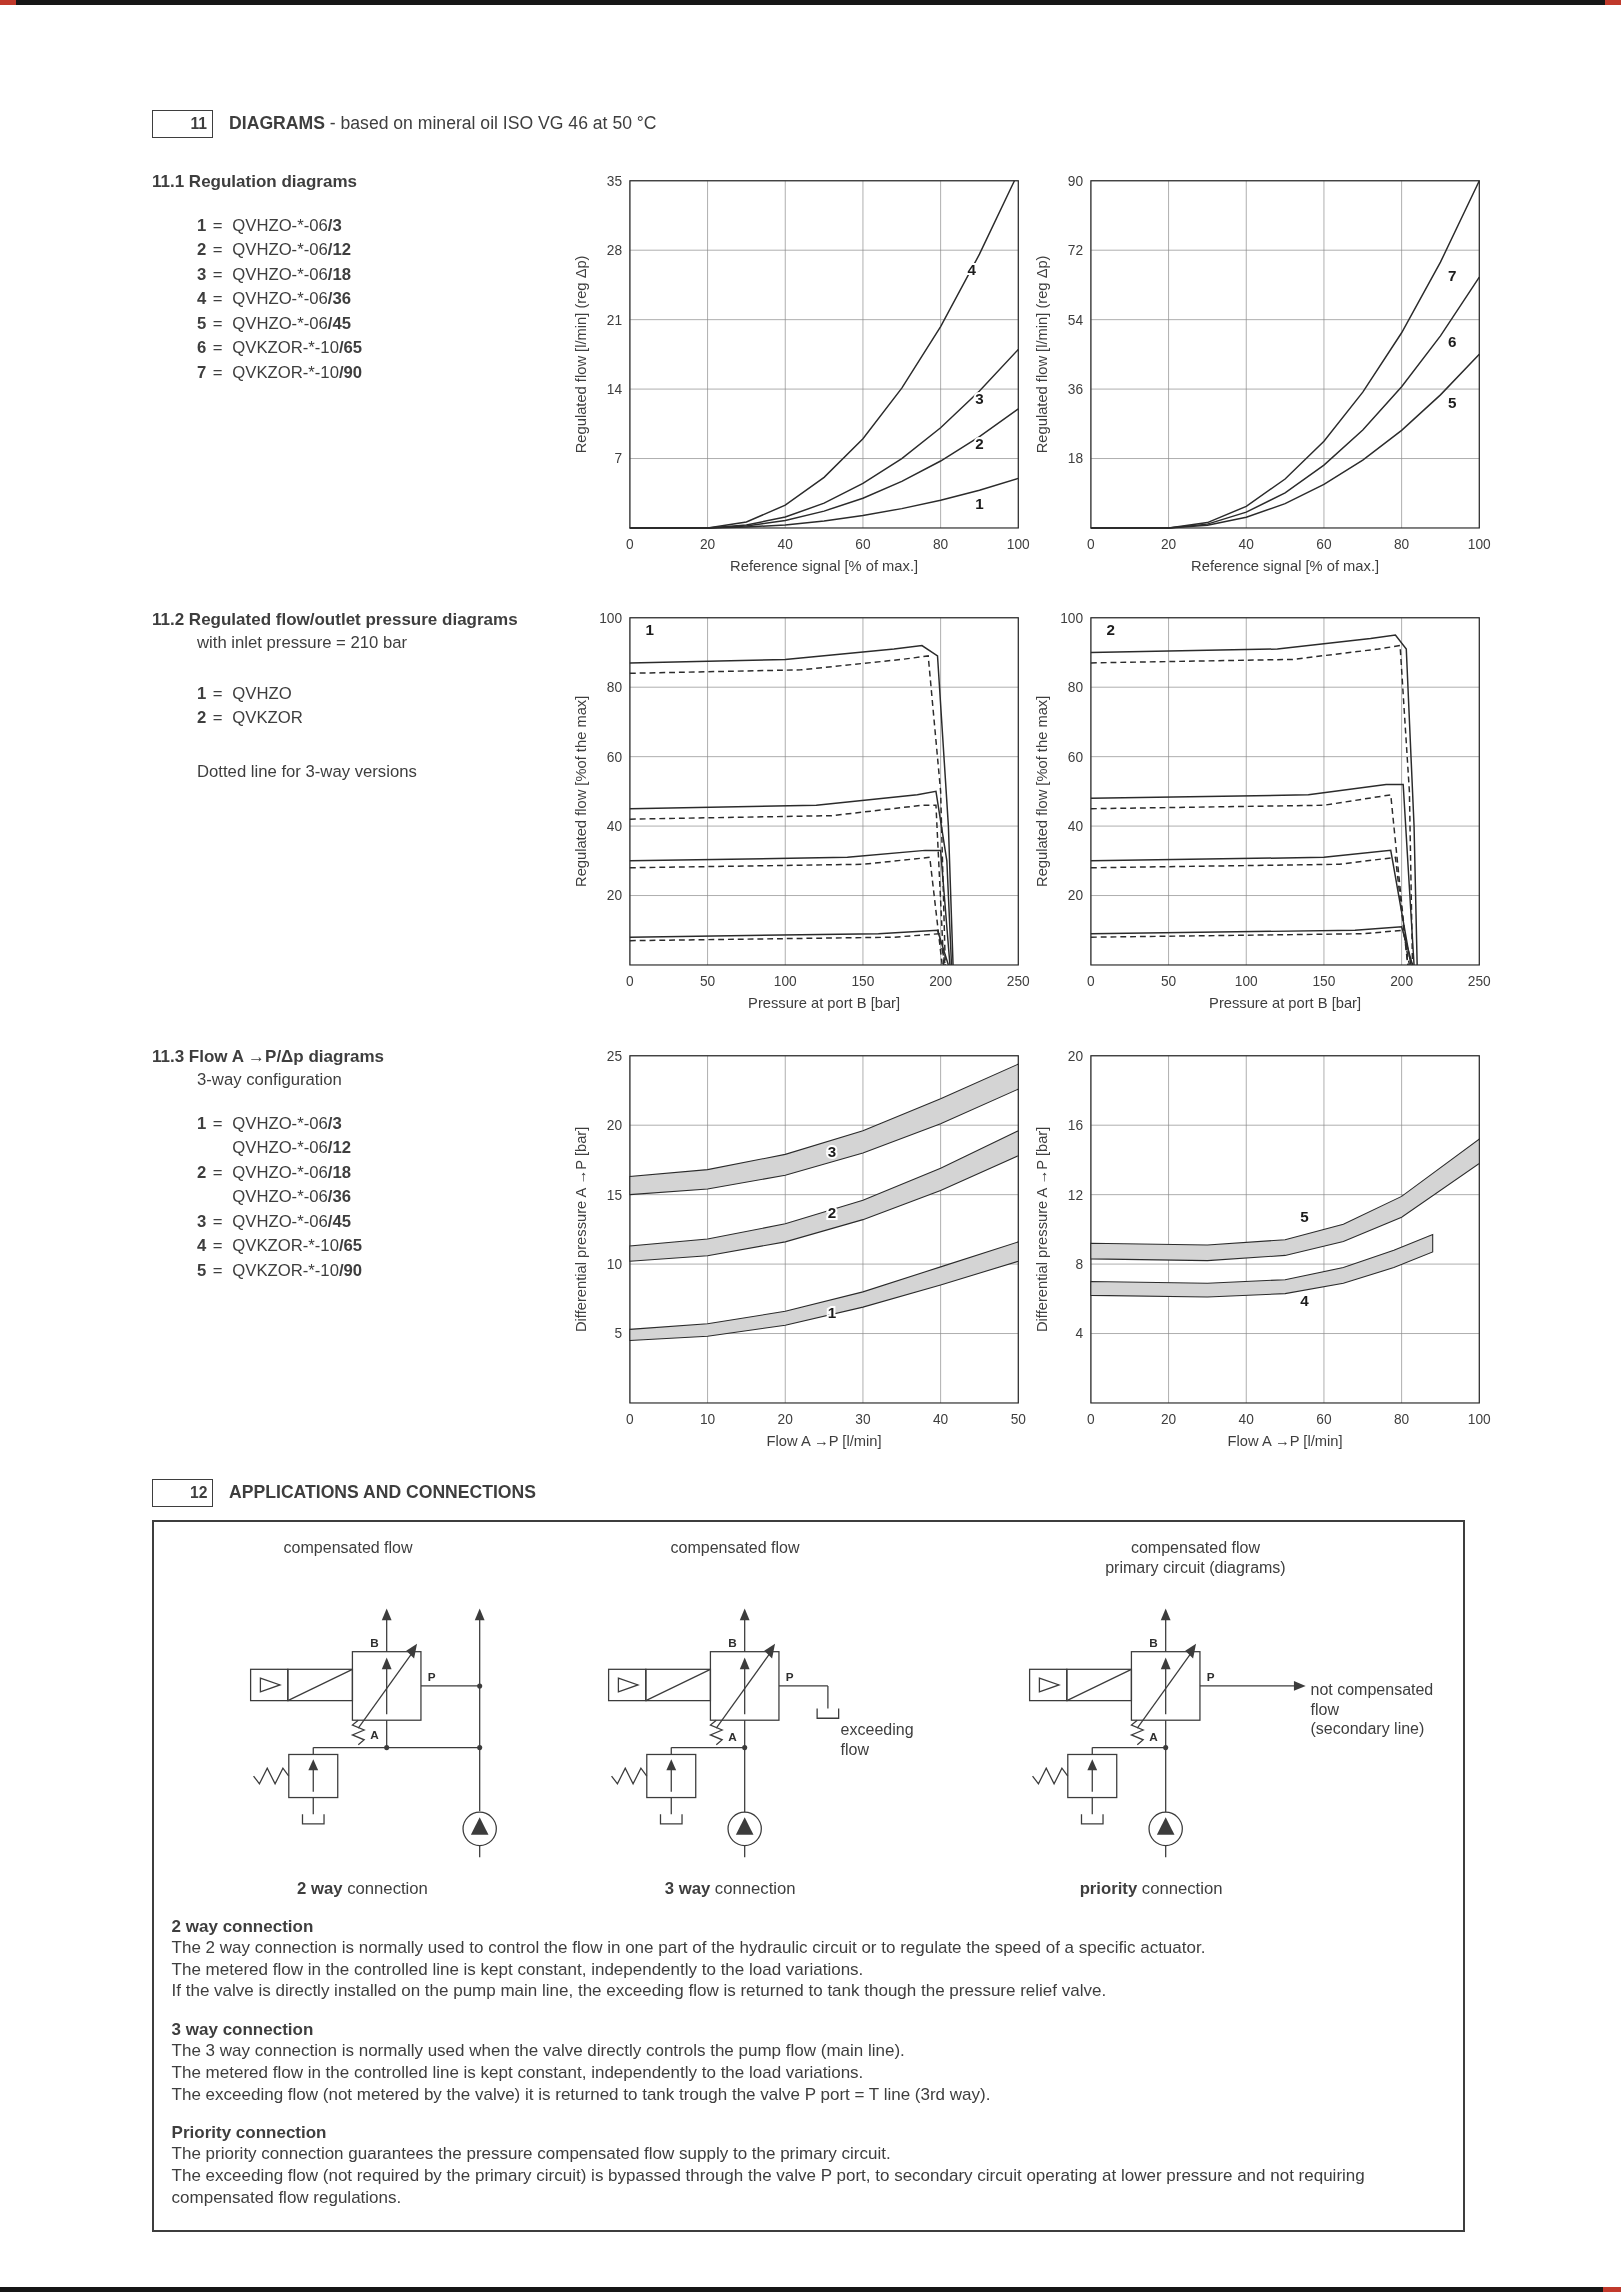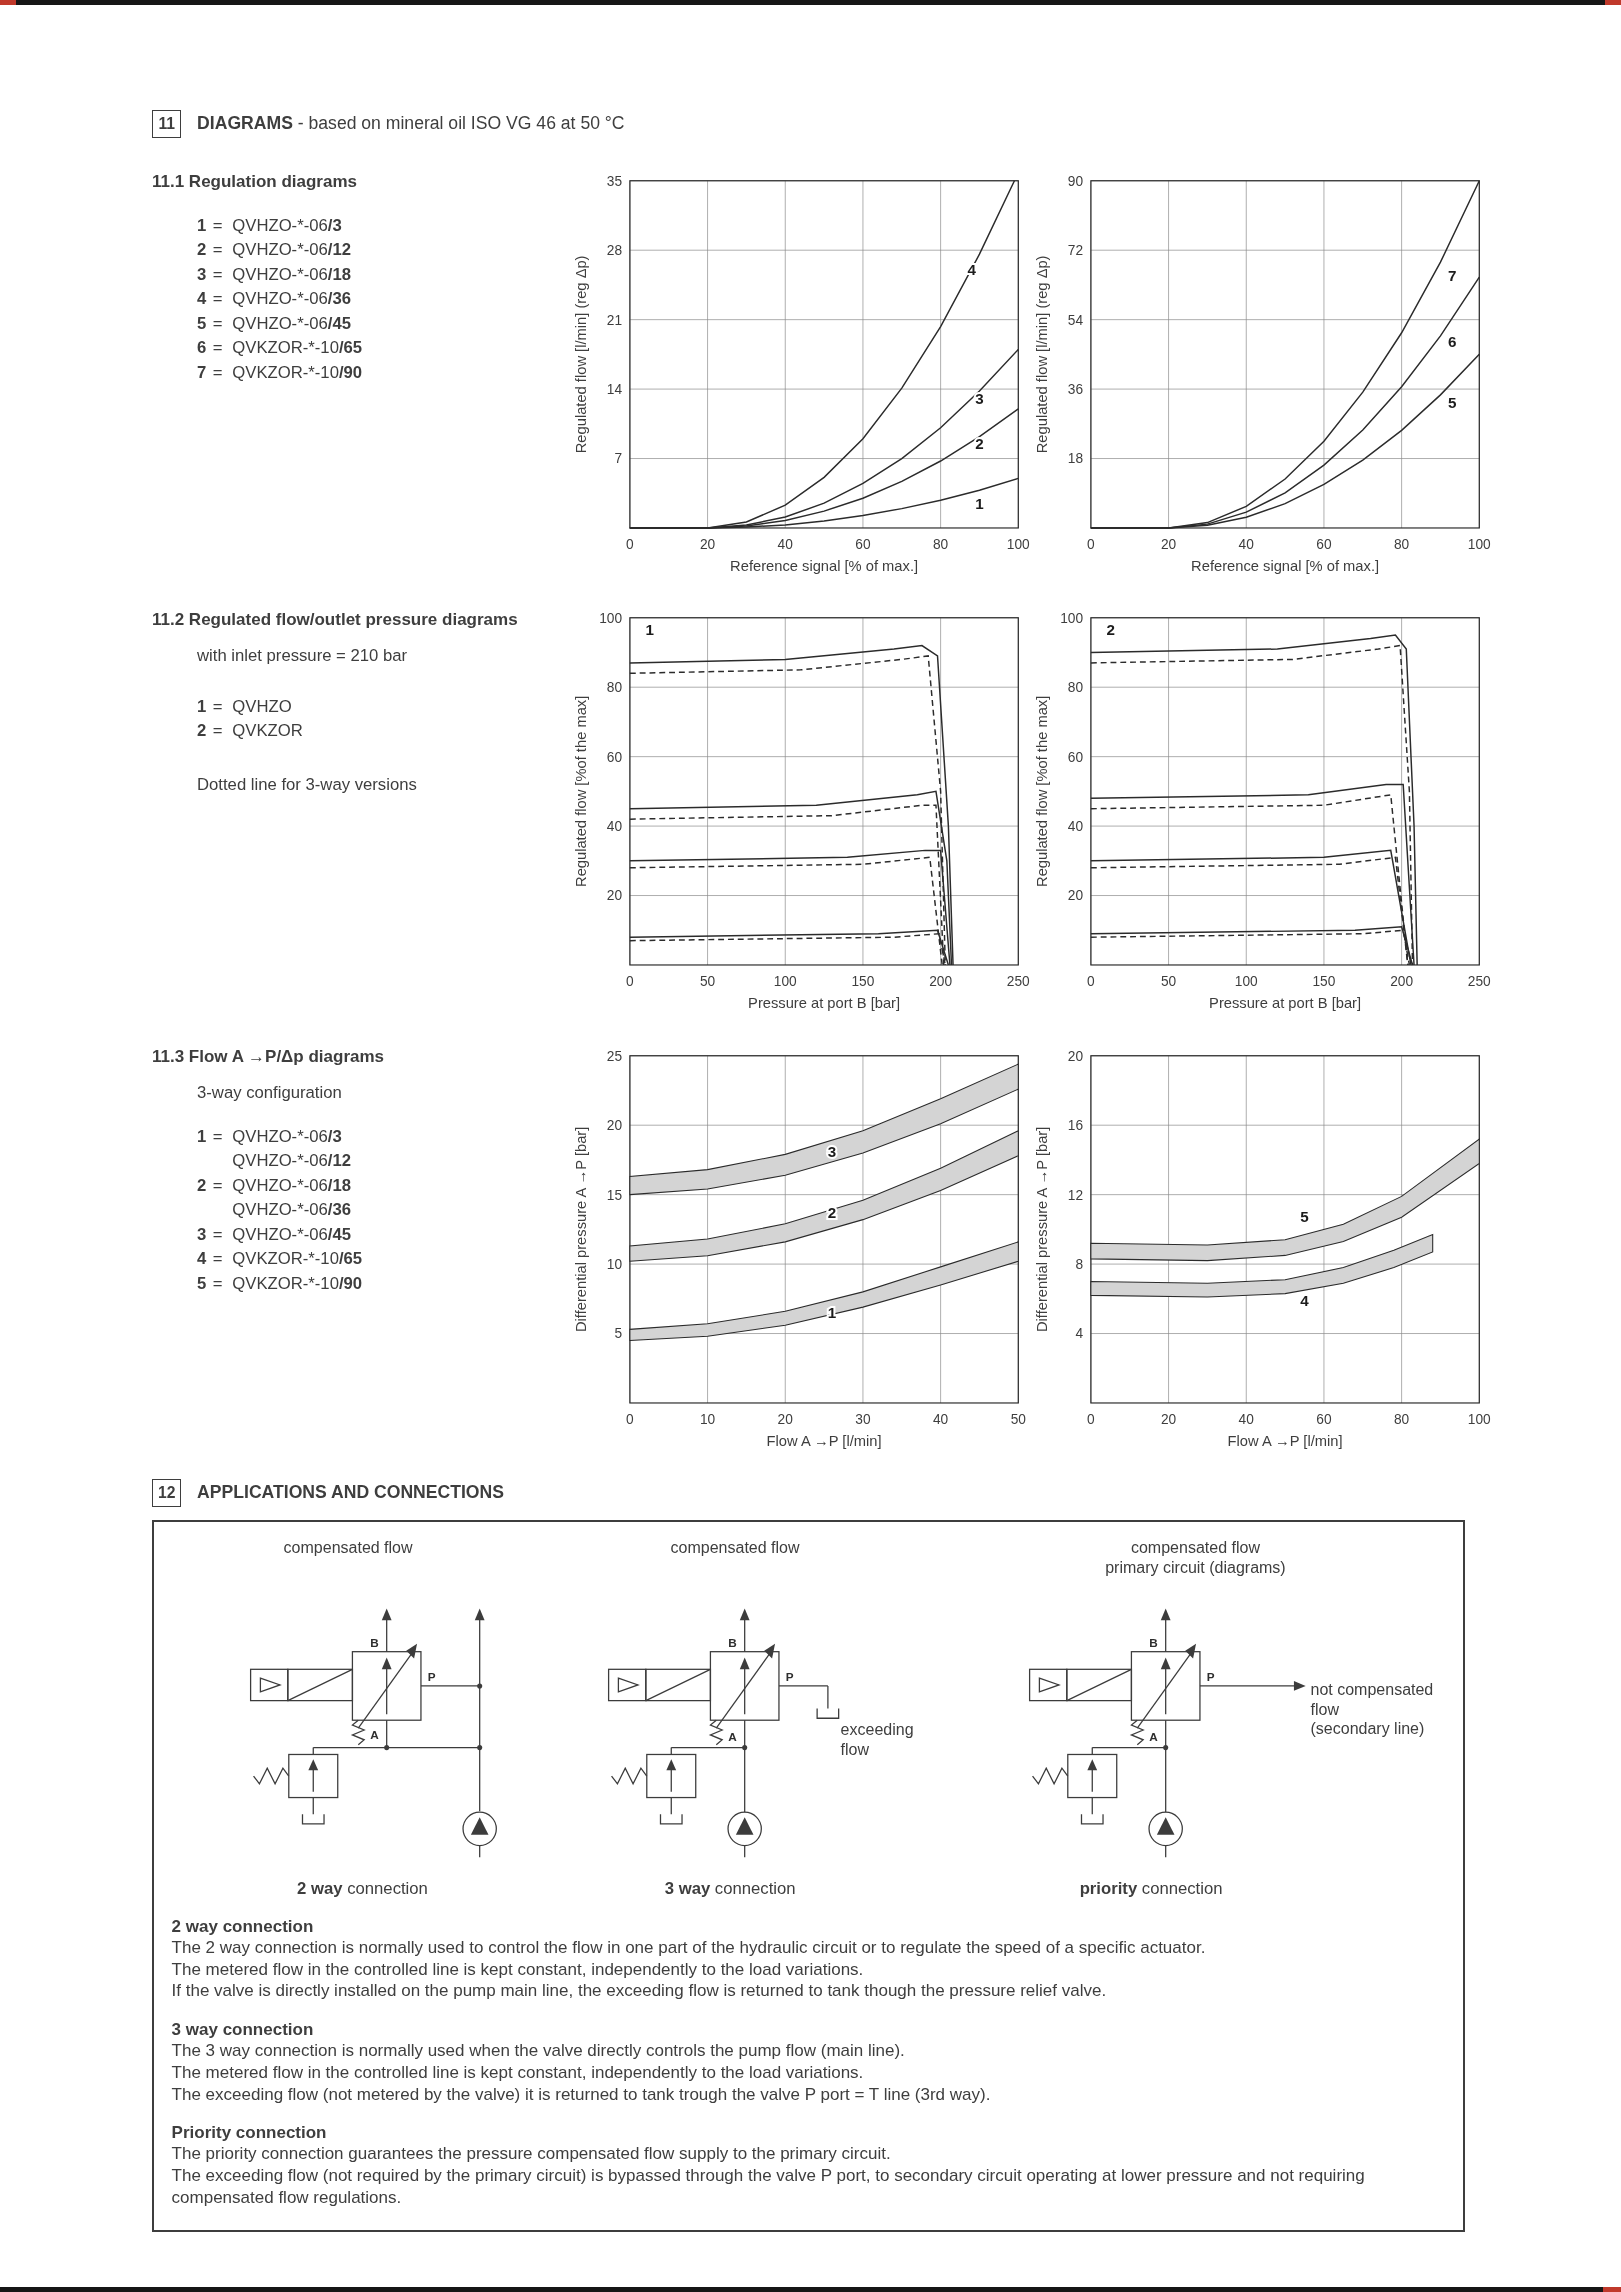--- a/index.html
+++ b/index.html
@@ -6,26 +6,26 @@
   body{font-family:"Liberation Sans",sans-serif;color:#3e3e3e;}
   .page{position:relative;width:1621px;height:2293px;box-sizing:border-box;
         padding:110px 59px 0 152px;background:#fff;overflow:hidden;}
   .crop-top{position:absolute;top:0;left:0;width:100%;height:4.9px;
         background:linear-gradient(90deg,#c0392b 0 15.7px,#161616 15.7px calc(100% - 15.7px),#c0392b calc(100% - 15.7px));}
   .crop-bottom{position:absolute;bottom:0;left:0;width:100%;height:5.9px;
         background:linear-gradient(90deg,#161616 0 calc(100% - 17.6px),#c0392b calc(100% - 17.6px));}
   .sec-head{display:flex;align-items:center;margin-bottom:29px;font-size:17.6px;}
   .numbox{display:inline-flex;align-items:center;justify-content:center;
         width:27.4px;height:25.5px;border:1.7px solid #3e3e3e;font-weight:bold;
-        font-size:15.7px;margin-right:15.7px;flex:0 0 auto;}
+        font-size:15.7px;margin-right:15.7px;flex:0 0 auto;padding-left:32px;}
   .sec-title b{font-weight:bold;margin-top:31px;}
   .row{display:flex;margin-bottom:25.5px;}
   .leftcol{flex:0 0 421px;width:421px;padding-top:5.9px;}
   .ss-title{font-weight:bold;font-size:17px;white-space:nowrap;}
-  .sub-note{margin-left:45px;font-size:16.7px;margin-top:16px;}
+  .sub-note{margin-left:45px;font-size:16.7px;margin-top:3px;}
   .legend{margin-left:45px;margin-top:21.6px;}
   .lrow{font-size:16.7px;line-height:24.5px;white-space:nowrap;}
   .lrow .ln{display:inline-block;width:15.7px;font-weight:bold;}
   .lrow .eq{display:inline-block;width:19.6px;}
   .lrow .suf{font-weight:bold;}
   .chart{width:461px;height:412px;flex:0 0 461px;}
   .chart text{fill:#3e3e3e;}
   .chart .tick{font-size:14px;}
   .chart .axis{font-size:15px;}
   .chart .slabel{font-size:15.5px;font-weight:bold;paint-order:stroke;stroke:#fff;stroke-width:4px;fill:#1c1c1c;}

